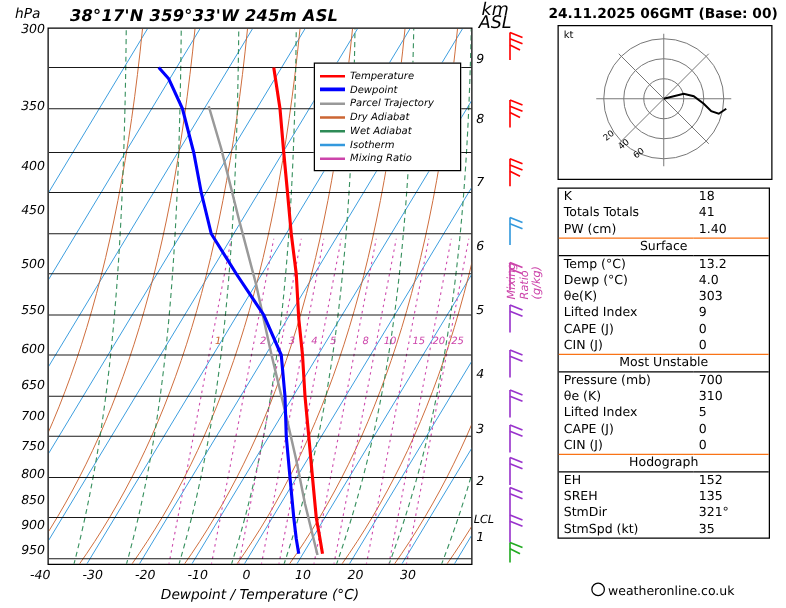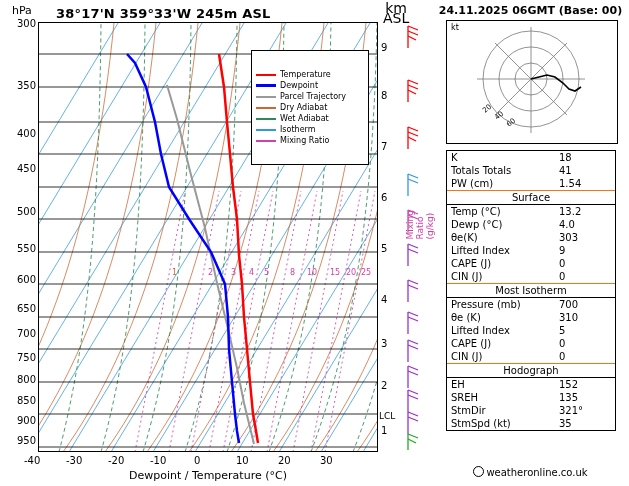--- a/index.html
+++ b/index.html
@@ -1,30 +1,30 @@
 <!DOCTYPE html>
 <html><head>
 <meta charset="utf-8">
 <style>
   html,body{margin:0;padding:0;}
   body{width:629px;height:486px;background:#ffffff;font-family:"DejaVu Sans",sans-serif;position:relative;overflow:hidden;}
   .root{position:absolute;left:0;top:0;width:629px;height:486px;}
   
-  #skewt-panel{position:absolute;left:0;top:0;width:432px;height:380px;}
+  #skewt-panel{position:absolute;left:0;top:0;width:432px;height:380px;font-style:italic;}
   #hpa-label{position:absolute;left:12px;top:4px;font-size:11px;color:#000;}
   #station-title{position:absolute;left:56px;top:6px;font-size:13px;font-weight:bold;color:#000;letter-spacing:0.2px;}
   #km-label{position:absolute;left:383px;top:3px;font-size:14px;color:#000;text-align:center;line-height:10px;}
   .plot{position:absolute;left:38px;top:22px;width:340px;height:430px;border:1px solid #000;box-sizing:border-box;background:#fff;overflow:hidden;}
   .plot svg{position:absolute;left:0;top:0;}
   .ylab{position:absolute;left:4px;width:32px;text-align:right;font-size:10px;color:#000;}
   .xlab{position:absolute;top:455px;font-size:10px;color:#000;text-align:left;width:30px;}
   #xaxis-title{position:absolute;left:78px;top:469px;width:260px;text-align:center;font-size:11px;color:#000;}
   #mixing-ratio-title{position:absolute;left:0;top:0;font-size:9px;color:#cc44aa;transform-origin:left top;}
   .rlab{position:absolute;width:26px;text-align:left;font-size:10px;color:#000;}
-  #legend{position:absolute;left:212px;top:27px;width:118px;background:#fff;border:1px solid #000;padding:18px 4px;box-sizing:border-box;}
+  #legend{position:absolute;left:212px;top:27px;width:118px;background:#fff;border:1px solid #000;padding:4px 4px;box-sizing:border-box;}
   #legend .row{display:flex;align-items:center;height:11px;}
   #legend .sw{width:20px;height:0;border-top-width:2px;border-top-style:solid;margin-right:4px;}
   #legend .txt{font-size:8px;color:#000;white-space:nowrap;}
   .lcl{position:absolute;font-size:9px;color:#000;}
   
   #right-col{position:absolute;left:432px;top:0;width:197px;height:486px;}
   #date-header{position:absolute;left:0;top:4px;width:197px;text-align:center;font-size:11px;font-weight:bold;color:#000;}
   #hodo-box{position:absolute;left:14px;top:20px;width:170px;height:122px;border:1px solid #000;background:#fff;}
   #hodo-box .kt{position:absolute;left:4px;top:2px;font-size:8px;color:#000;}
   #tbl{position:absolute;left:14px;top:150px;width:170px;border:1px solid #000;background:#fff;box-sizing:border-box;}
@@ -310,21 +310,21 @@
             <tr>
               <td>K</td>
               <td class="v">18</td>
             </tr>
         <tr>
               <td>Totals Totals</td>
               <td class="v">41</td>
             </tr>
         <tr>
               <td>PW (cm)</td>
-              <td class="v">1.54</td>
+              <td class="v">1.40</td>
             </tr>
         <tr class="sec">
               <td colspan="2">Surface</td>
             </tr>
         <tr>
               <td>Temp (°C)</td>
               <td class="v">13.2</td>
             </tr>
         <tr>
               <td>Dewp (°C)</td>
@@ -340,21 +340,21 @@
             </tr>
         <tr>
               <td>CAPE (J)</td>
               <td class="v">0</td>
             </tr>
         <tr>
               <td>CIN (J)</td>
               <td class="v">0</td>
             </tr>
         <tr class="sec">
-              <td colspan="2">Most Isotherm</td>
+              <td colspan="2">Most Unstable</td>
             </tr>
         <tr>
               <td>Pressure (mb)</td>
               <td class="v">700</td>
             </tr>
         <tr>
               <td>θe (K)</td>
               <td class="v">310</td>
             </tr>
         <tr>

